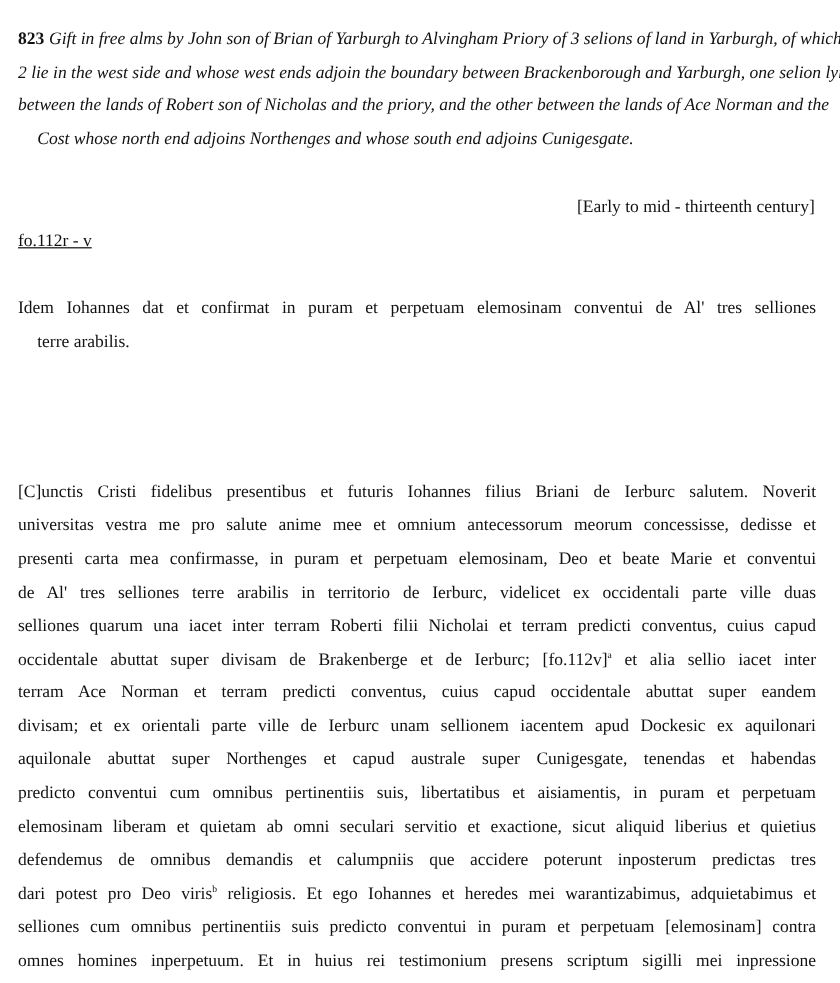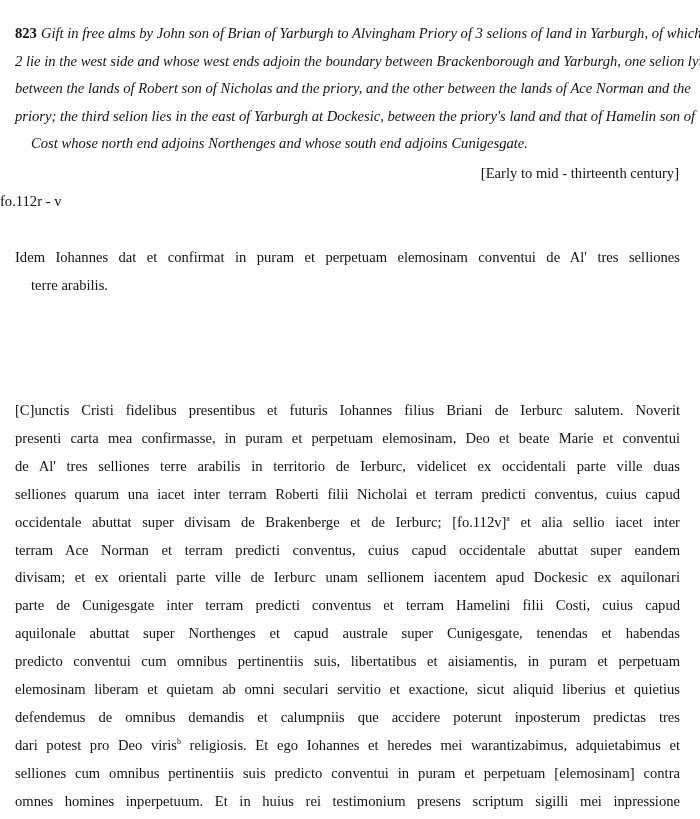--- a/index.html
+++ b/index.html
@@ -13,22 +13,22 @@
     position: absolute; left: 15px; top: 20px; width: 665px;
     font-size: 14.6px; line-height: 27.5px; font-style: italic;
     text-align: justify;
   }
   .summary .num { font-style: normal; font-weight: bold; margin-right: 4px; }
   .date {
     position: absolute; right: 21px; top: 160px;
     font-size: 14.6px; line-height: 27.5px; text-align: left;
   }
   .folio {
-    position: absolute; left: 0; top: 188px;
-    font-size: 14.6px; line-height: 27.5px;
+    position: absolute; left: 15px; top: 188px;
+    font-size: 14.6px; line-height: 27.5px; text-decoration: underline;
   }
   .rubric, .charter {
     position: absolute; left: 15px; width: 665px;
     font-size: 14.6px; line-height: 27.9px; text-align: justify;
   }
   .rubric { top: 244px; }
   .charter { top: 397px; }
   .charter .line, .summary .line, .rubric .line { display: block; text-align: justify; text-align-last: justify; white-space: nowrap; }
   .line.last { text-align-last: left; margin-left: 16px; }
   sup { font-size: 8px; line-height: 0; vertical-align: super; }
@@ -37,42 +37,41 @@
 <body>
 
 <div class="page">
 
   <div class="summary">
     <span class="line">
       <span class="num">823</span><span>Gift in free alms by John son of Brian of Yarburgh to Alvingham Priory of 3 selions of land in Yarburgh, of which</span>
     </span>
     <span class="line">2 lie in the west side and whose west ends adjoin the boundary between Brackenborough and Yarburgh, one selion lying</span>
     <span class="line">between the lands of Robert son of Nicholas and the priory, and the other between the lands of Ace Norman and the</span>
-    <span class="line">priory; the third selion lies in the east of Yarburgh at Dockesic, between the priory's land and that of Hamelin son of</span>
     <span class="line last">Cost whose north end adjoins Northenges and whose south end adjoins Cunigesgate.</span>
   </div>
 
   <div class="date">[Early to mid - thirteenth century]</div>
 
   <div class="folio">fo.112r - v</div>
 
   <div class="rubric">
     <span class="line">Idem Iohannes dat et confirmat in puram et perpetuam elemosinam conventui de Al' tres selliones</span>
     <span class="line last">terre arabilis.</span>
   </div>
 
   <div class="charter">
     <span class="line">[C]unctis Cristi fidelibus presentibus et futuris Iohannes filius Briani de Ierburc salutem.  Noverit</span>
+    <span class="line">universitas vestra me pro salute anime mee et omnium antecessorum meorum concessisse, dedisse et</span>
     <span class="line">presenti carta mea confirmasse, in puram et perpetuam elemosinam, Deo et beate Marie et conventui</span>
     <span class="line">de Al' tres selliones terre arabilis in territorio de Ierburc, videlicet ex occidentali parte ville duas</span>
     <span class="line">selliones quarum una iacet inter terram Roberti filii Nicholai et terram predicti conventus, cuius capud</span>
     <span class="line"><span>occidentale abuttat super divisam de Brakenberge et de Ierburc; [fo.112v]</span><sup>a</sup><span> et alia sellio iacet inter</span></span>
     <span class="line">terram Ace Norman et terram predicti conventus, cuius capud occidentale abuttat super eandem</span>
     <span class="line">divisam; et ex orientali parte ville de Ierburc unam sellionem iacentem apud Dockesic ex aquilonari</span>
-    <span class="line">parte de Cunigesgate inter terram predicti conventus et terram Hamelini filii Costi, cuius capud</span>
     <span class="line">aquilonale abuttat super Northenges et capud australe super Cunigesgate, tenendas et habendas</span>
     <span class="line">predicto conventui cum omnibus pertinentiis suis, libertatibus et aisiamentis, in puram et perpetuam</span>
     <span class="line">elemosinam liberam et quietam ab omni seculari servitio et exactione, sicut aliquid liberius et quietius</span>
     <span class="line">defendemus de omnibus demandis et calumpniis que accidere poterunt inposterum predictas tres</span>
     <span class="line"><span>dari potest pro Deo viris</span><sup>b</sup><span> religiosis.  Et ego Iohannes et heredes mei warantizabimus, adquietabimus et</span></span>
     <span class="line">selliones cum omnibus pertinentiis suis predicto conventui in puram et perpetuam [elemosinam] contra</span>
     <span class="line">omnes homines inperpetuum.  Et in huius rei testimonium presens scriptum sigilli mei inpressione</span>
 
   </div>
 

